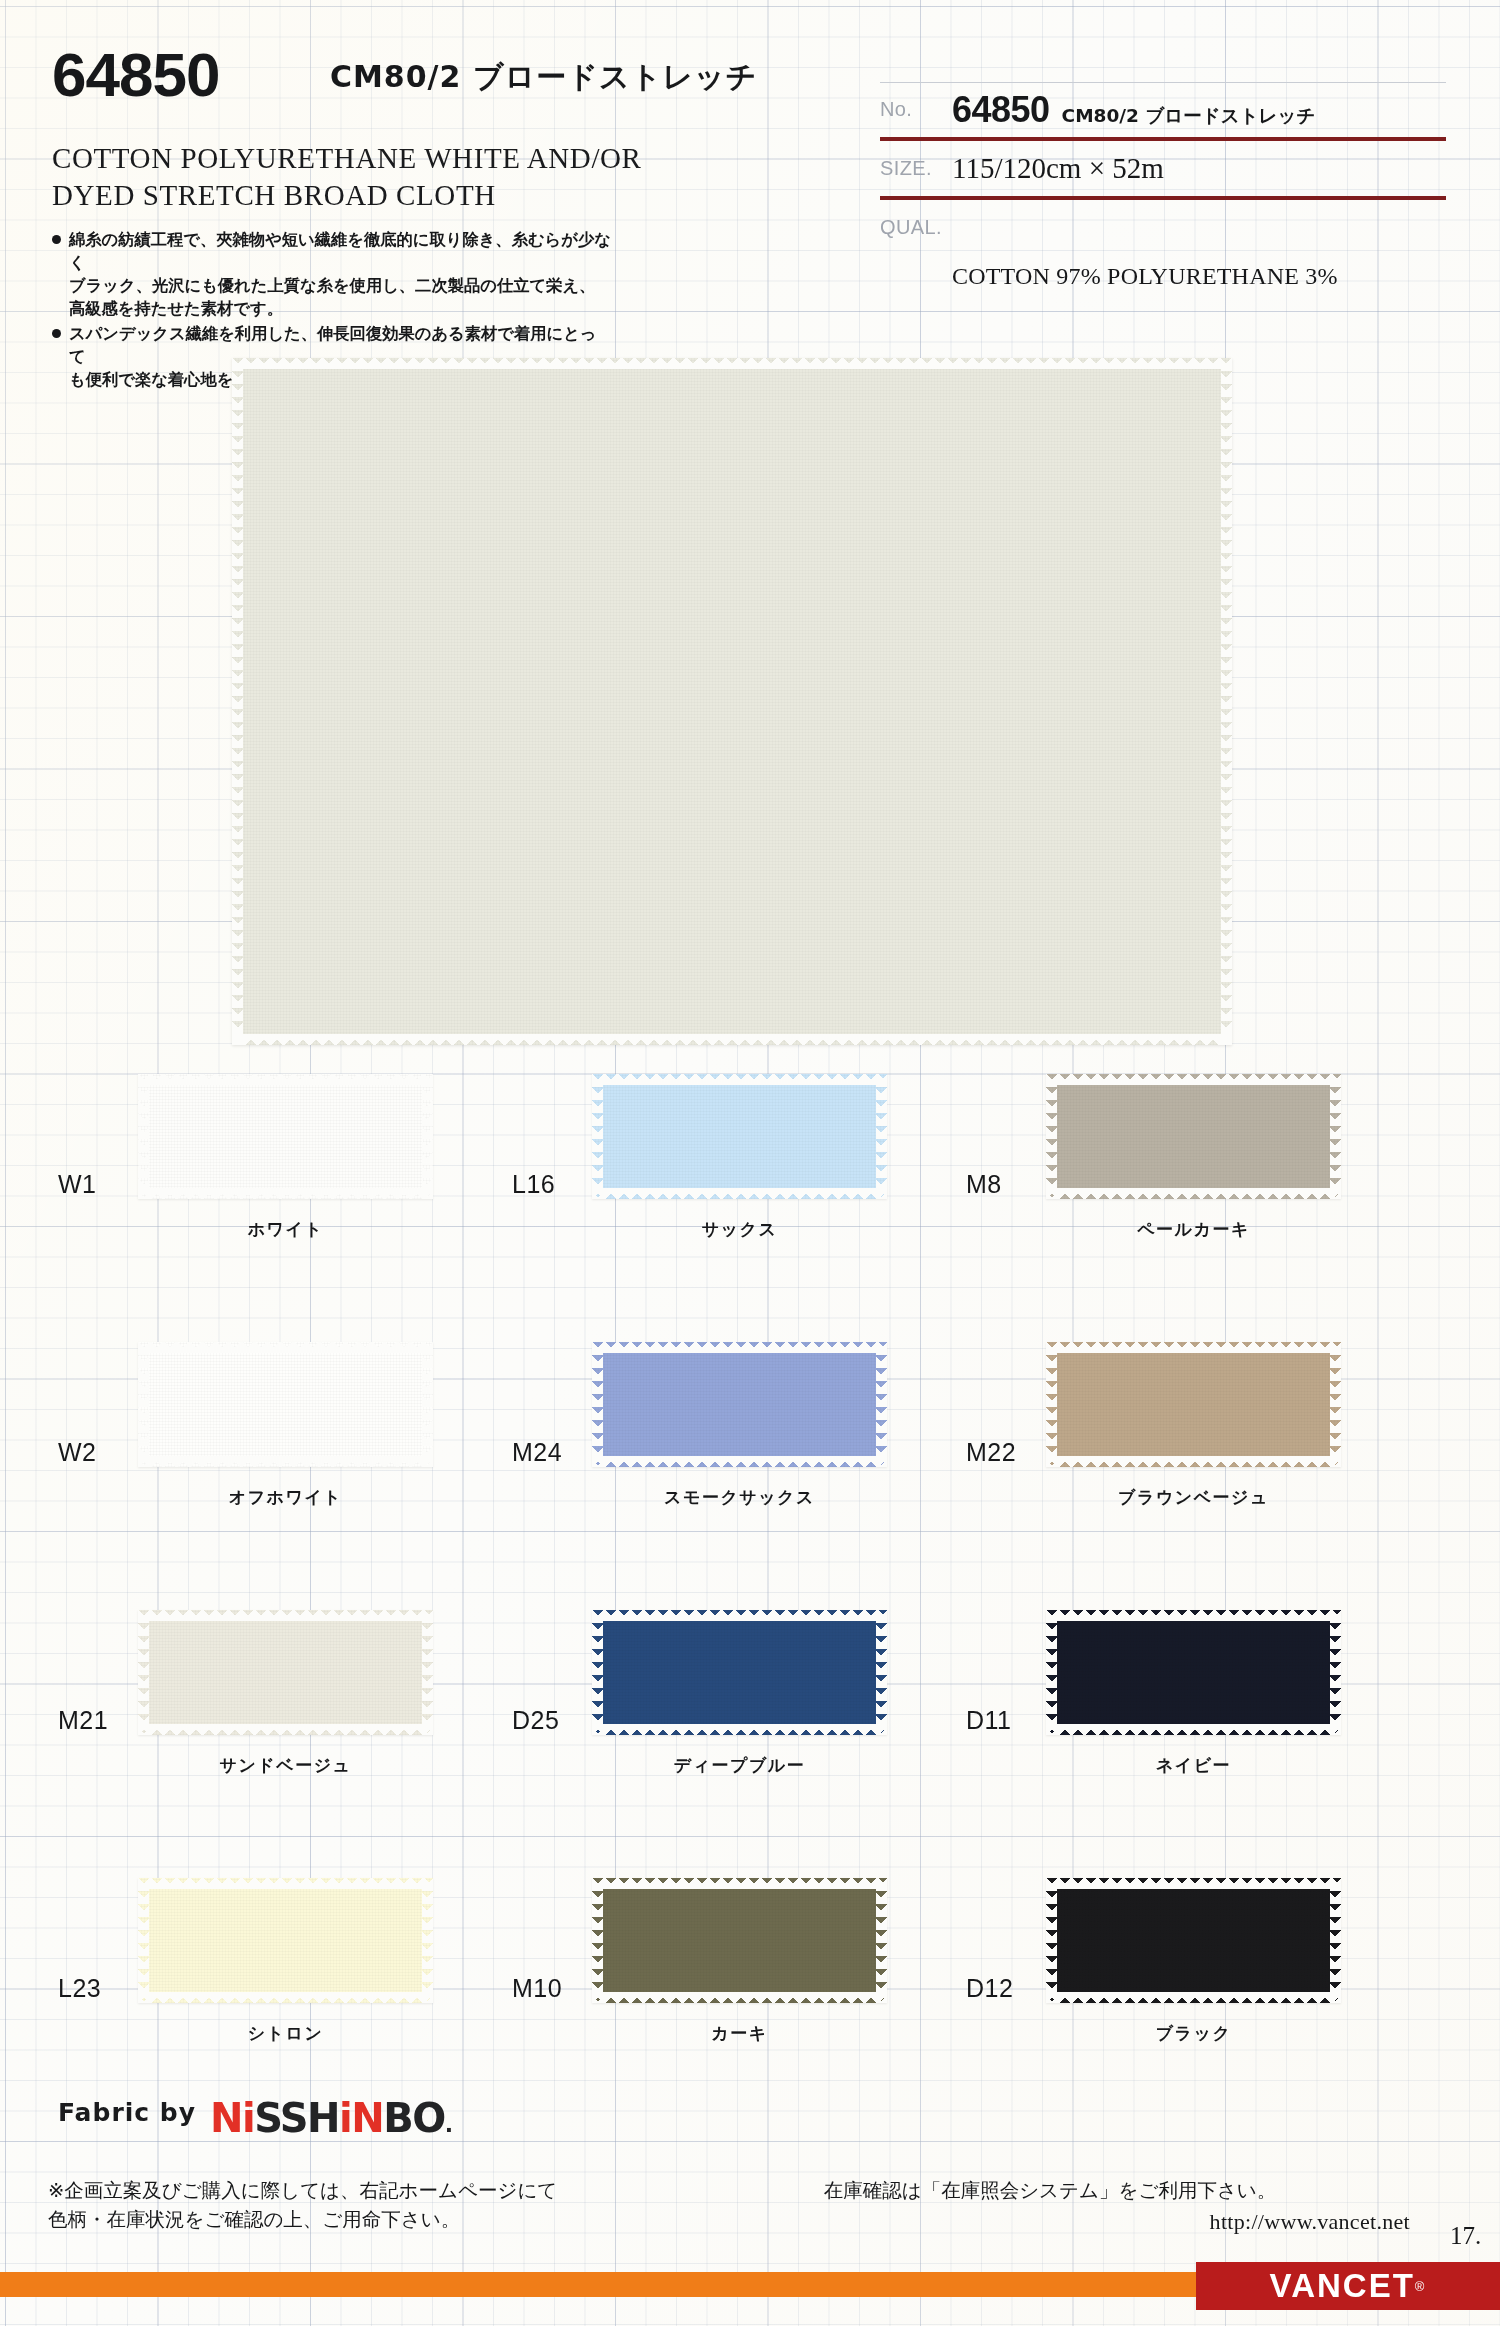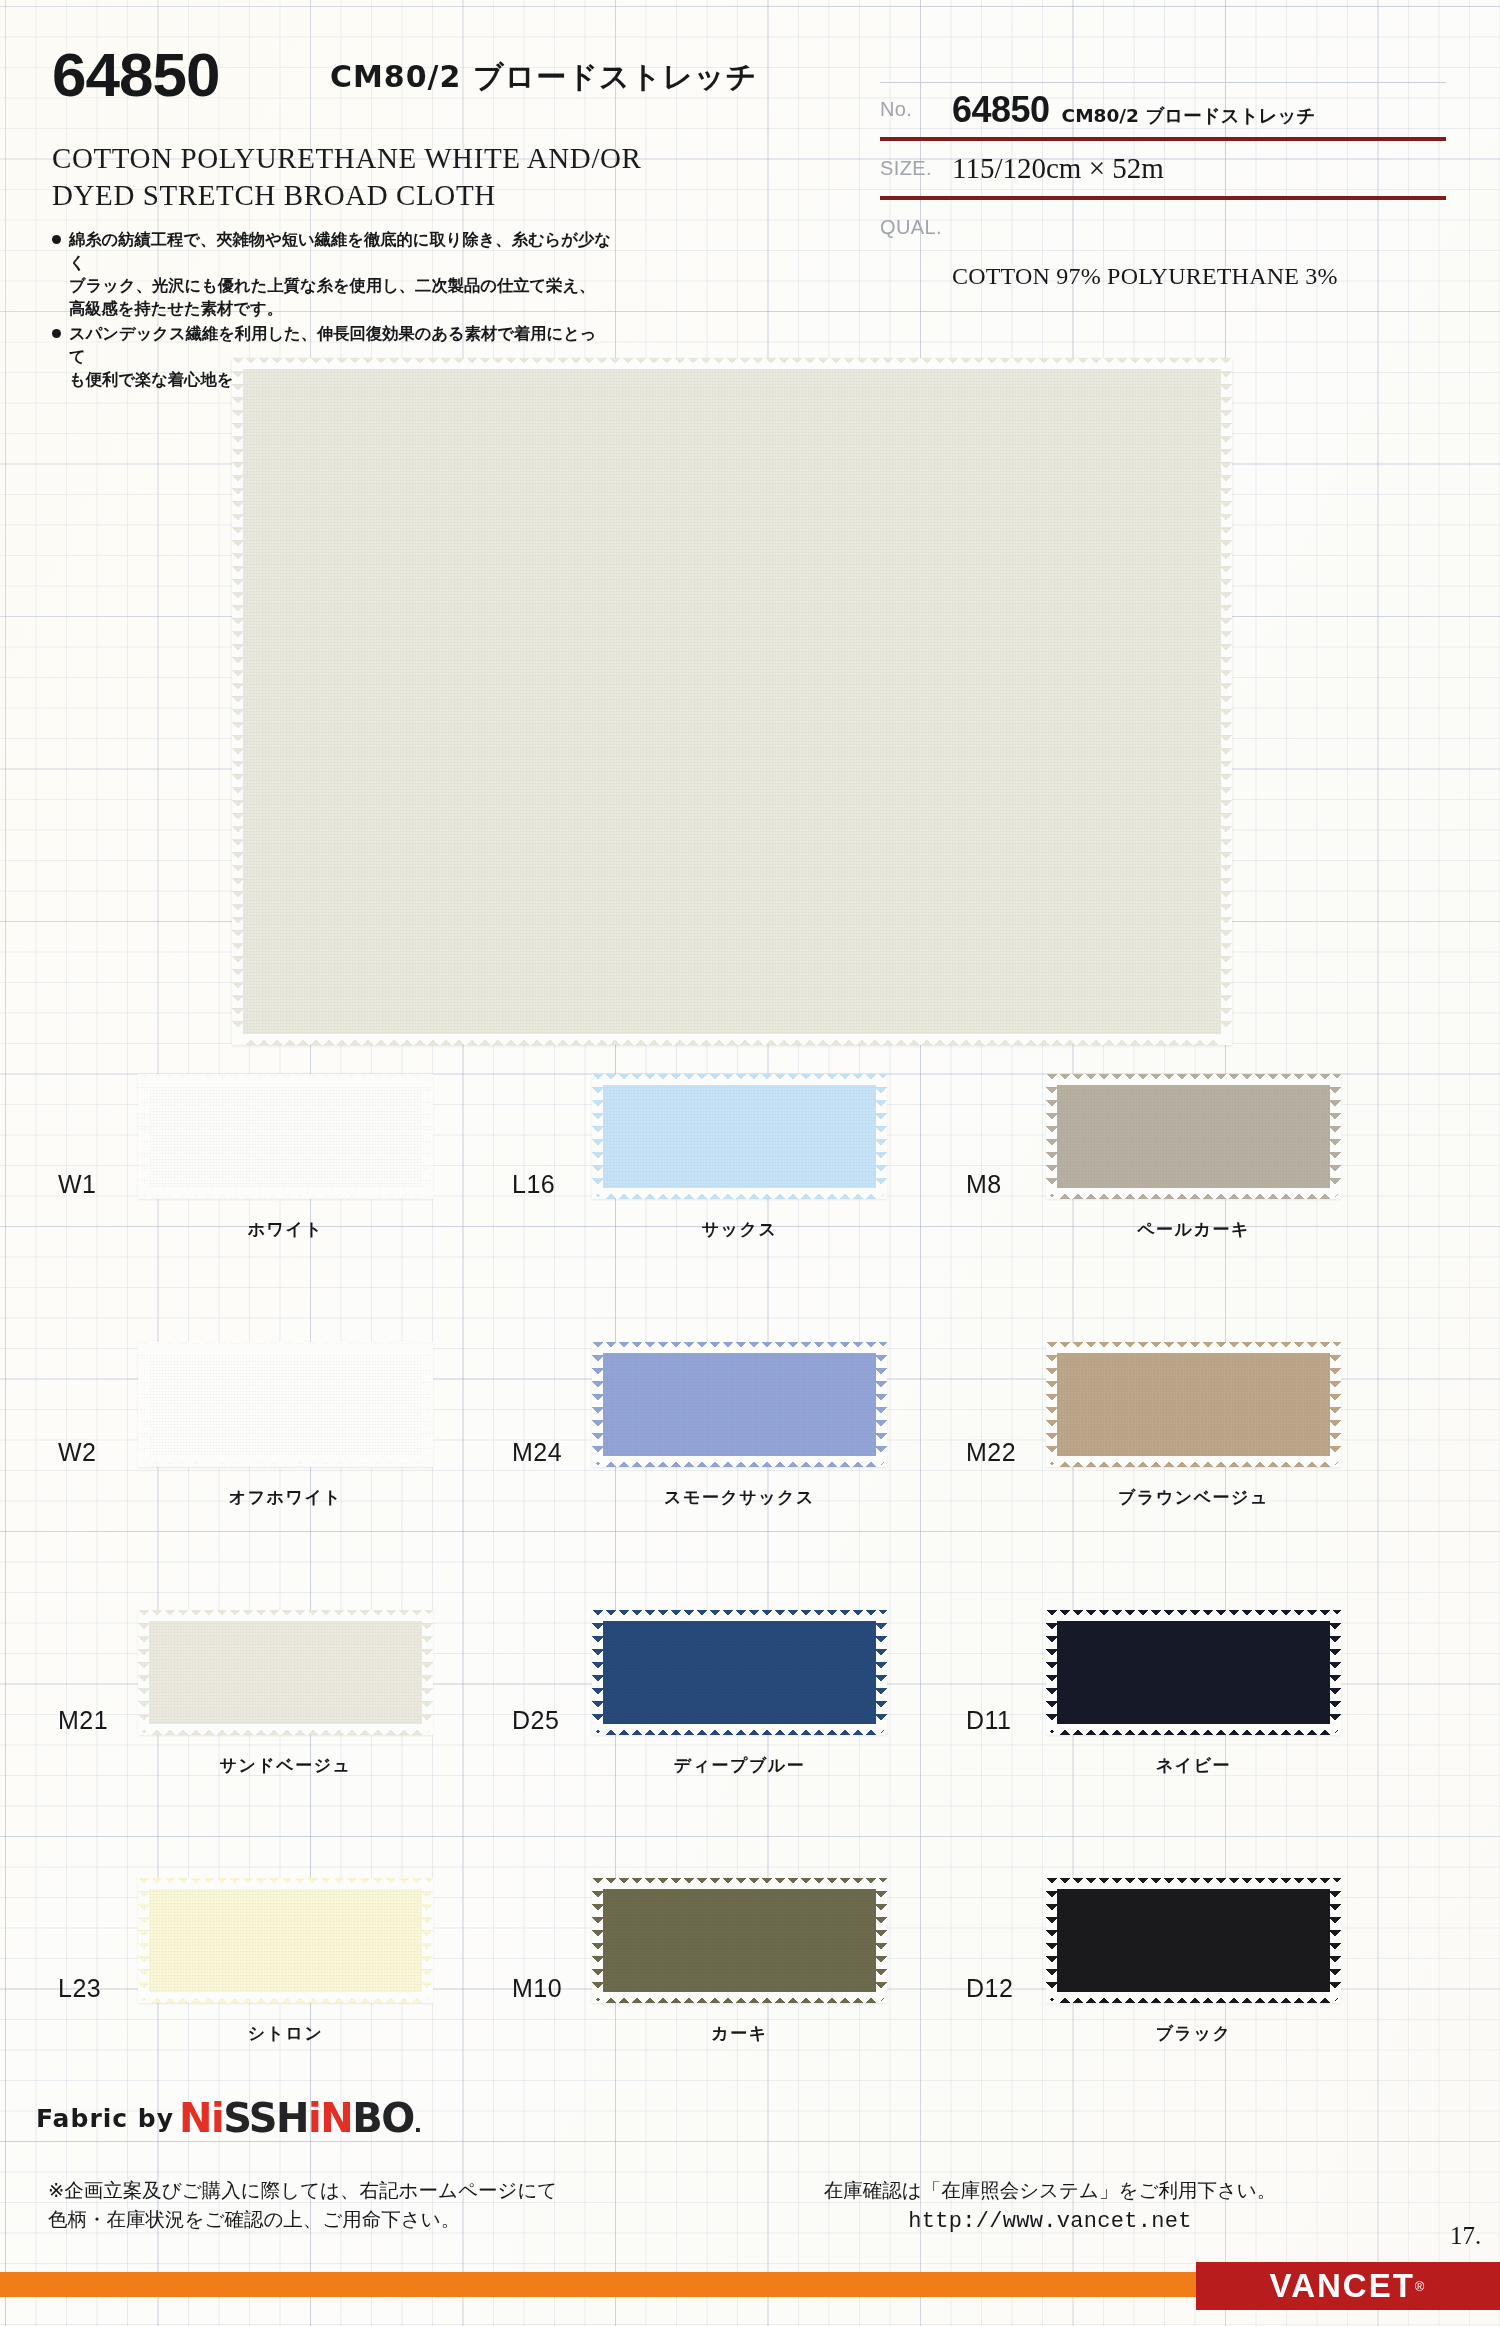--- a/index.html
+++ b/index.html
@@ -118,43 +118,43 @@
     font-size:25px;color:#17181a;letter-spacing:.5px;
   }
   .cname{
     position:absolute;left:80px;top:158px;width:295px;text-align:center;
     font-family:Liberation Sans, sans-serif;
     font-size:17px;color:#17181a;font-weight:600;letter-spacing:1.5px;
   }
 
   
   .fabricby{
-    position:absolute;left:36px;top:2098px;
-    display:flex;align-items:center;gap:5px;
+    position:absolute;left:58px;top:2098px;
+    display:flex;align-items:flex-start;gap:14px;
   }
   .fabricby .fb{
     font-family:"DejaVu Sans", sans-serif;font-weight:bold;
     font-size:25px;color:#1a1b1d;letter-spacing:1px;
   }
   .nlogo{
     font-family:"DejaVu Sans", sans-serif;font-weight:bold;
     font-size:40px;letter-spacing:-1.5px;color:#232426;line-height:1;
     position:relative;
   }
   .nlogo .r{color:#e23026;}
 
   .foot-l{
     position:absolute;left:48px;top:2176px;width:640px;
     font-family:"DejaVu Sans", sans-serif;font-size:19.5px;line-height:1.5;color:#17181a;
   }
   .foot-r{
     position:absolute;left:690px;top:2176px;width:720px;text-align:center;
     font-family:"DejaVu Sans", sans-serif;font-size:19.5px;line-height:1.5;color:#17181a;
   }
-  .foot-url{font-family:Liberation Mono, monospace;font-size:22px;letter-spacing:.3px;}
+  .foot-url{font-family:Liberation Serif, serif;font-size:22px;letter-spacing:.3px;text-align:right;}
 
   .orangebar{position:absolute;left:0;top:2272px;width:1196px;height:25px;background:#f07d18;}
   .vancet{
     position:absolute;left:1196px;top:2262px;width:304px;height:48px;
     background:#b91c1c;display:flex;align-items:center;justify-content:center;
   }
   .vancet .vt{
     font-family:"Liberation Sans", sans-serif;font-weight:bold;font-size:33px;
     color:#ffffff;letter-spacing:2px;
   }

